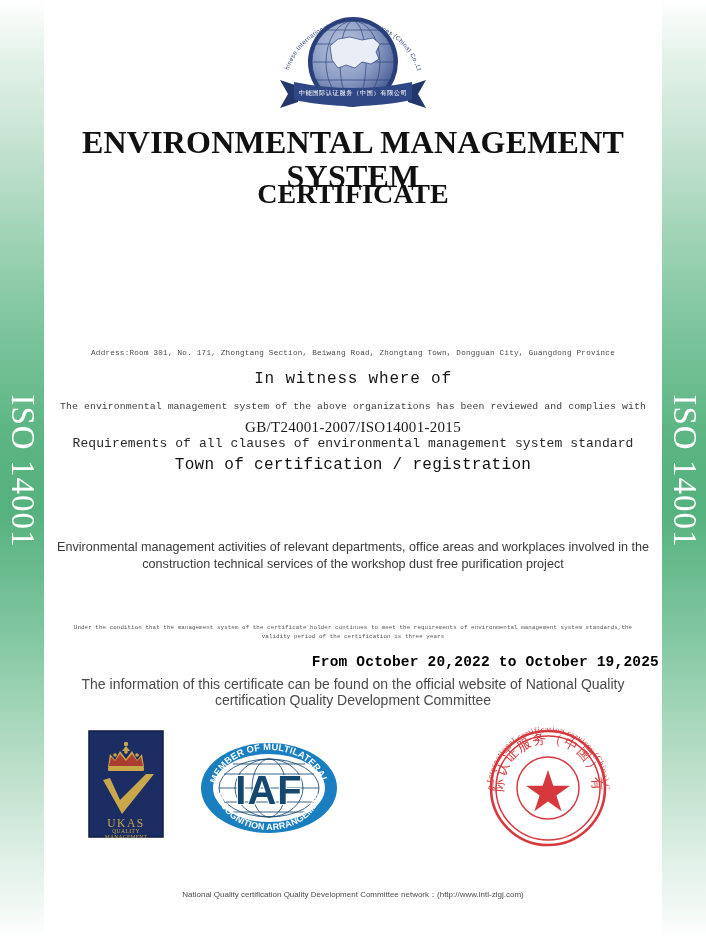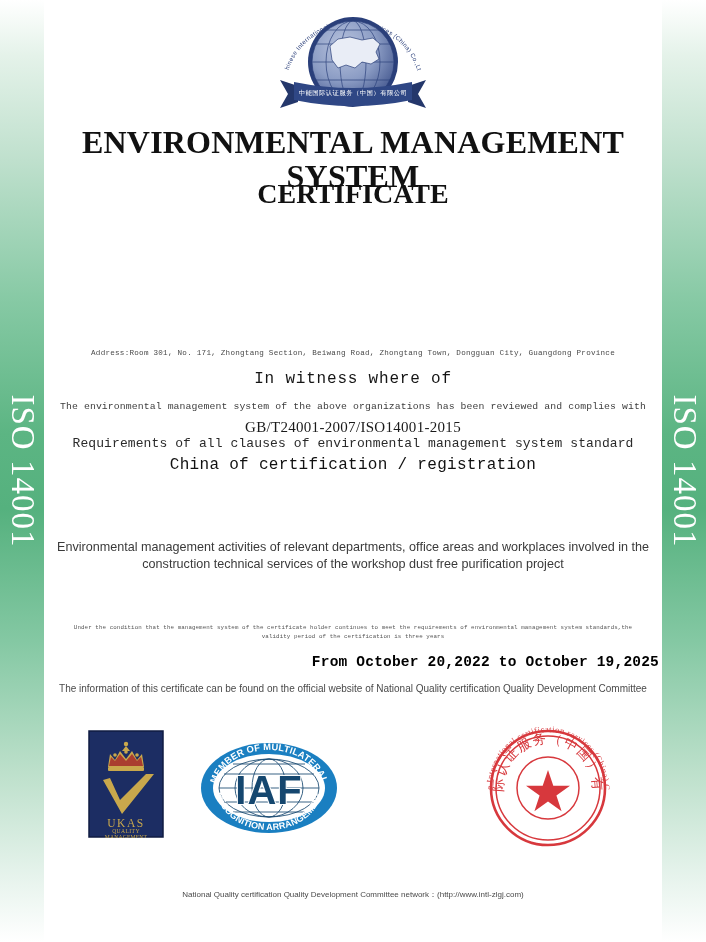--- a/index.html
+++ b/index.html
@@ -201,23 +201,22 @@
     font-weight: 700;
     color: #000000;
     letter-spacing: 0.2px;
     text-align: right;
   }
 
   .note1 {
     position: absolute;
     top: 676px; left: 0; width: 100%;
     font-family: "Liberation Sans", sans-serif;
-    font-size: 10px;
+    font-size: 14px;
     color: #4a4a4a;
-    margin-top: 7px;
   }
   .note2 {
     position: absolute;
     top: 697px; left: 0; width: 100%;
     font-family: "Liberation Sans", sans-serif;
     font-size: 8.4px;
     color: #4a4a4a;
   }
 
   .footer {
@@ -299,21 +298,21 @@
     </svg>
 
     <div class="title1">ENVIRONMENTAL MANAGEMENT SYSTEM</div>
     <div class="title2">CERTIFICATE</div>
 
     <div class="address">Address:Room 301, No. 171, Zhongtang Section, Beiwang Road, Zhongtang Town, Dongguan City, Guangdong Province</div>
     <div class="witness">In witness where of</div>
     <div class="reviewed">The environmental management system of the above organizations has been reviewed and complies with</div>
     <div class="standard">GB/T24001-2007/ISO14001-2015</div>
     <div class="clauses">Requirements of all clauses of environmental management system standard</div>
-    <div class="scope-title">China of certification / registration</div>
+    <div class="scope-title">Town of certification / registration</div>
     <div class="scope-body">Environmental management activities of relevant departments, office areas and workplaces involved in the construction technical services of the workshop dust free purification project</div>
     <div class="validity">Under the condition that the management system of the certificate holder continues to meet the requirements of environmental management system standards,the validity period of the certification is three years</div>
     <div class="dates">From October 20,2022 to October 19,2025</div>
     <div class="note1">The information of this certificate can be found on the official website of National Quality certification Quality Development Committee</div>
 
     <svg class="ukas" viewBox="0 0 76 108">
       <rect x="1" y="1" width="74" height="106" fill="#1c2d63" stroke="#0f1b42" stroke-width="1.5"></rect>
 
       <g fill="#c9a84c">
         <circle cx="38" cy="14" r="2.2"></circle>

